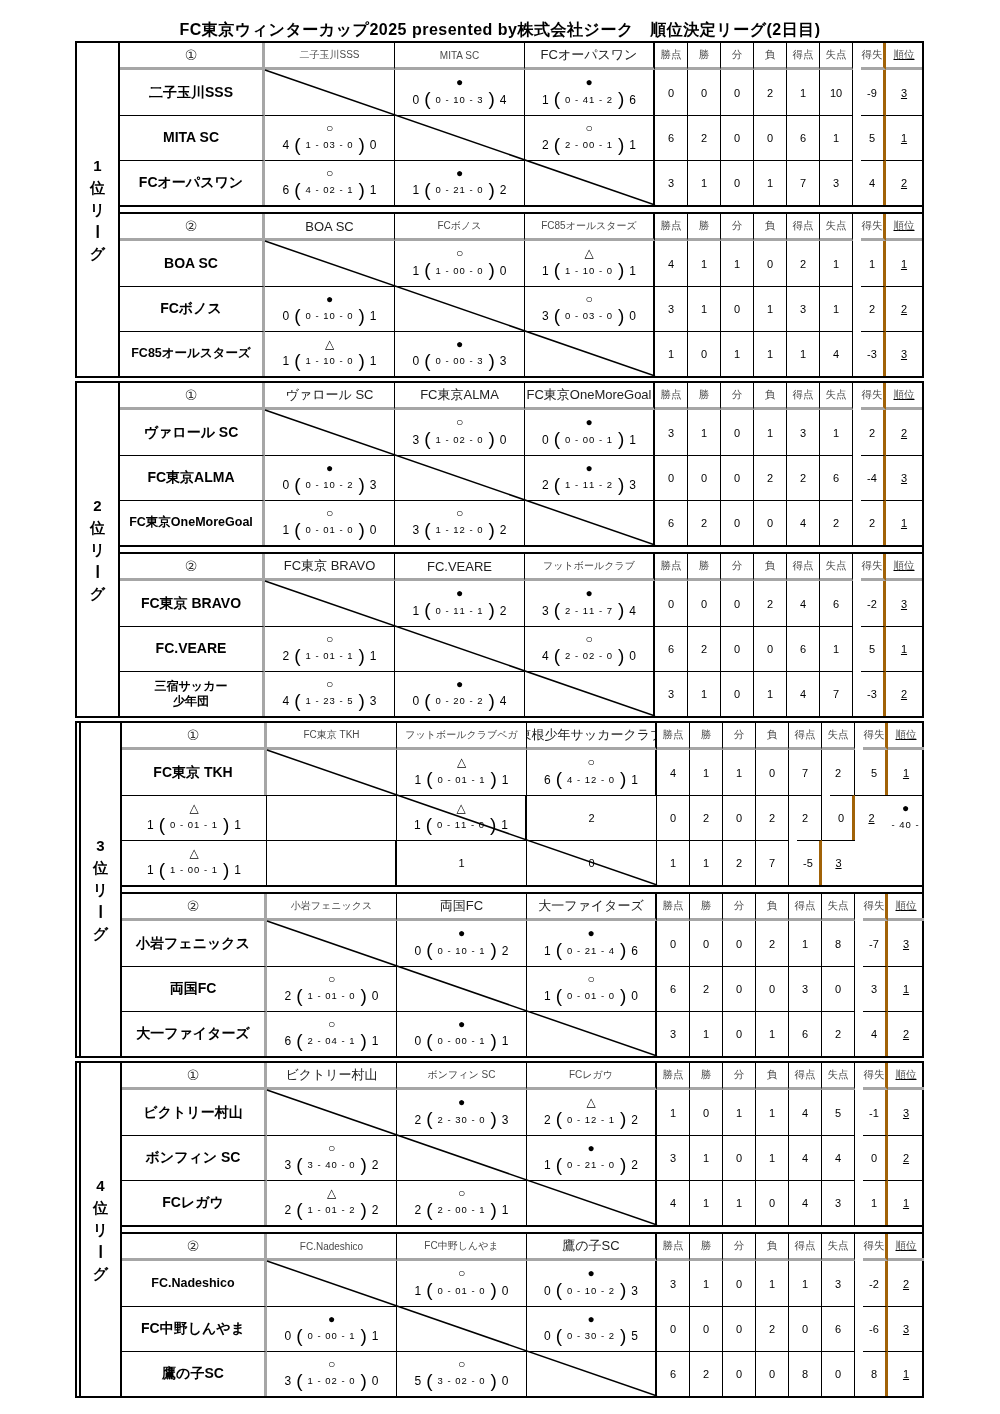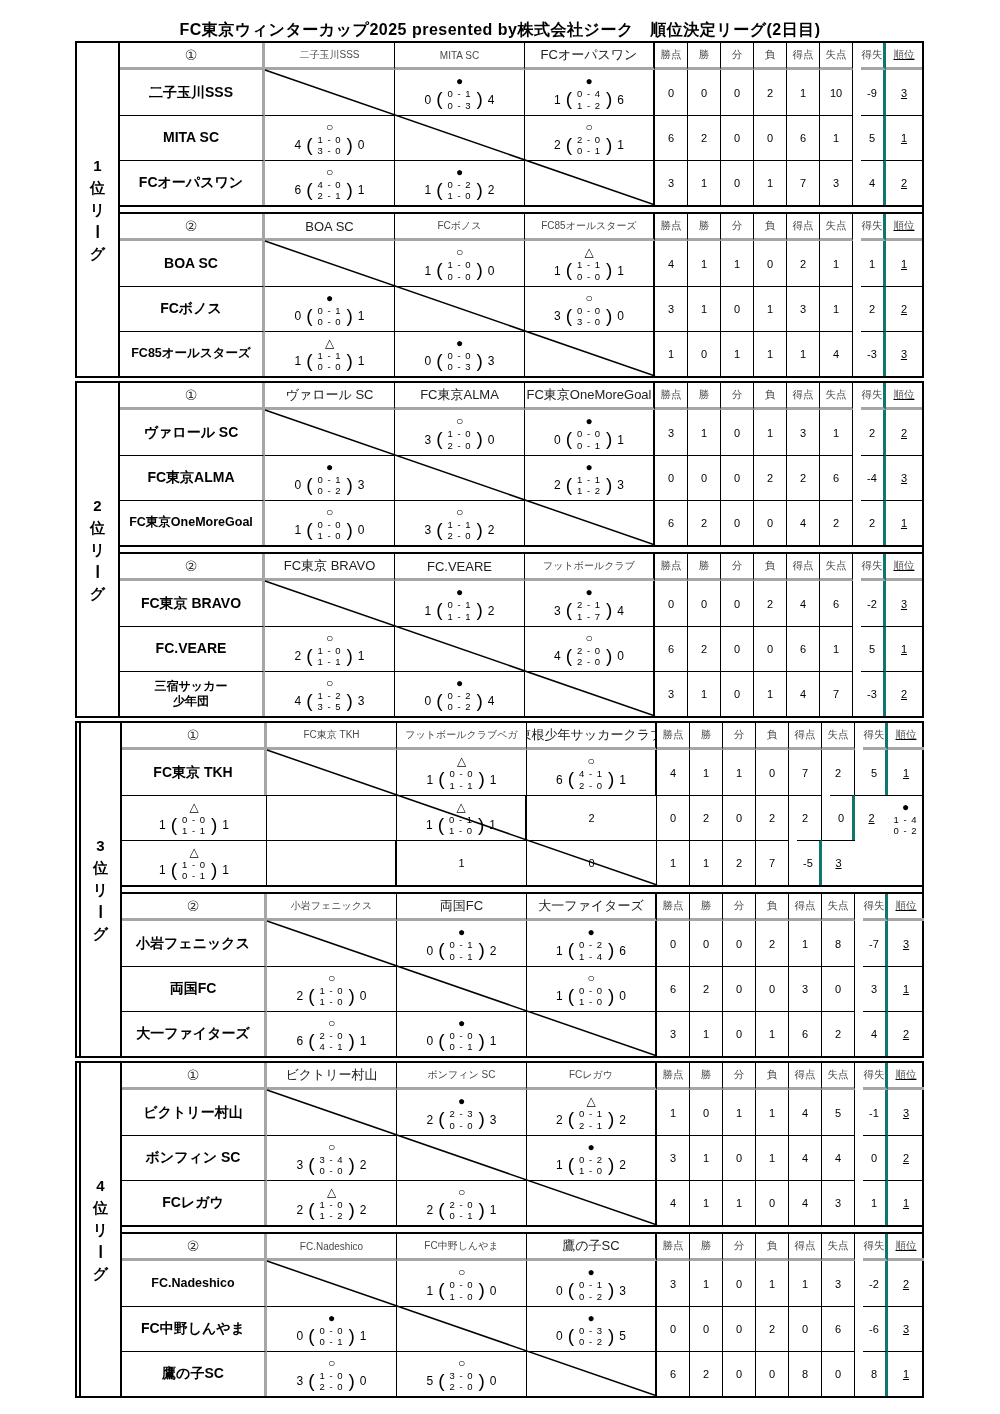--- a/index.html
+++ b/index.html
@@ -40,38 +40,38 @@
     border-right:1px solid #000;
     display:flex;align-items:center;justify-content:center;
     overflow:hidden;position:relative;background:transparent;
   }
   .cell.last{border-right:none;text-decoration:underline;}
   .hdr{height:27px;border-bottom:3px solid #a6a6a6;}
   .data{height:45px;}
   .rowline{border-top:1px solid #000;}
   .namecol{border-right:3px solid #a6a6a6;}
   .opp3{border-right:2px solid #000;}
-  .gdcol{border-right:3px solid #0f766e;margin-left:8px;}
+  .gdcol{border-right:3px solid #a16207;margin-left:8px;}
   .group-number{font-size:14px;color:#333;}
   .opp-name{white-space:nowrap;color:#4a4a4a;}
   .opp-name.hs{font-size:10px;}
   .opp-name.hl{font-size:13px;color:#222;}
   .stat-h{font-size:10.5px;color:#4a4a4a;white-space:nowrap;}
   .team-name{
     flex-direction:column;font-weight:bold;text-align:center;
     font-size:14px;line-height:1.25;padding:0 2px;
   }
   .team-name.small{font-size:12.5px;}
   .team-name.two{font-size:12px;}
   .match{flex-direction:column;justify-content:center;gap:0;}
   .sym{height:14px;line-height:14px;font-size:12px;}
   .scoreline{display:flex;align-items:center;justify-content:center;gap:5px;}
   .tot{font-size:12px;}
   .paren{font-size:19px;font-weight:300;line-height:1;padding-bottom:2px;}
-  .halves{display:flex;flex-direction:column;align-items:center;}
+  .halves{display:flex;flex-direction:row;align-items:center;}
   .half{font-size:9.5px;line-height:1.2;letter-spacing:1px;white-space:pre;}
   .stat-v{font-size:11px;}
   .diag{position:absolute;inset:0;pointer-events:none;}
 </style>
 </head>
 <body>
 
 <div class="page-title">FC東京ウィンターカップ2025 presented by株式会社ジーク　順位決定リーグ(2日目)</div>
 <div class="boards">
     <div class="league">

